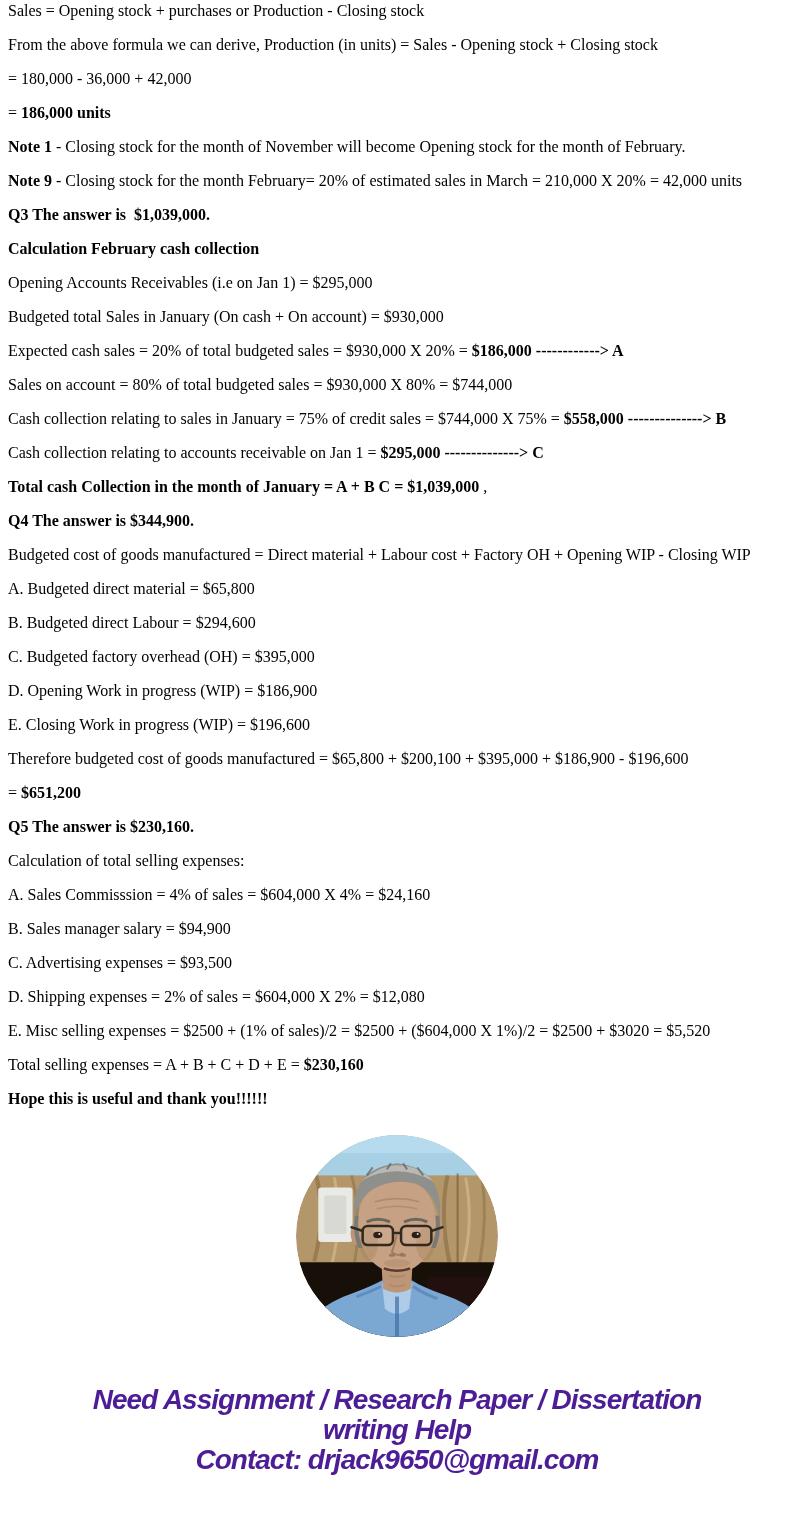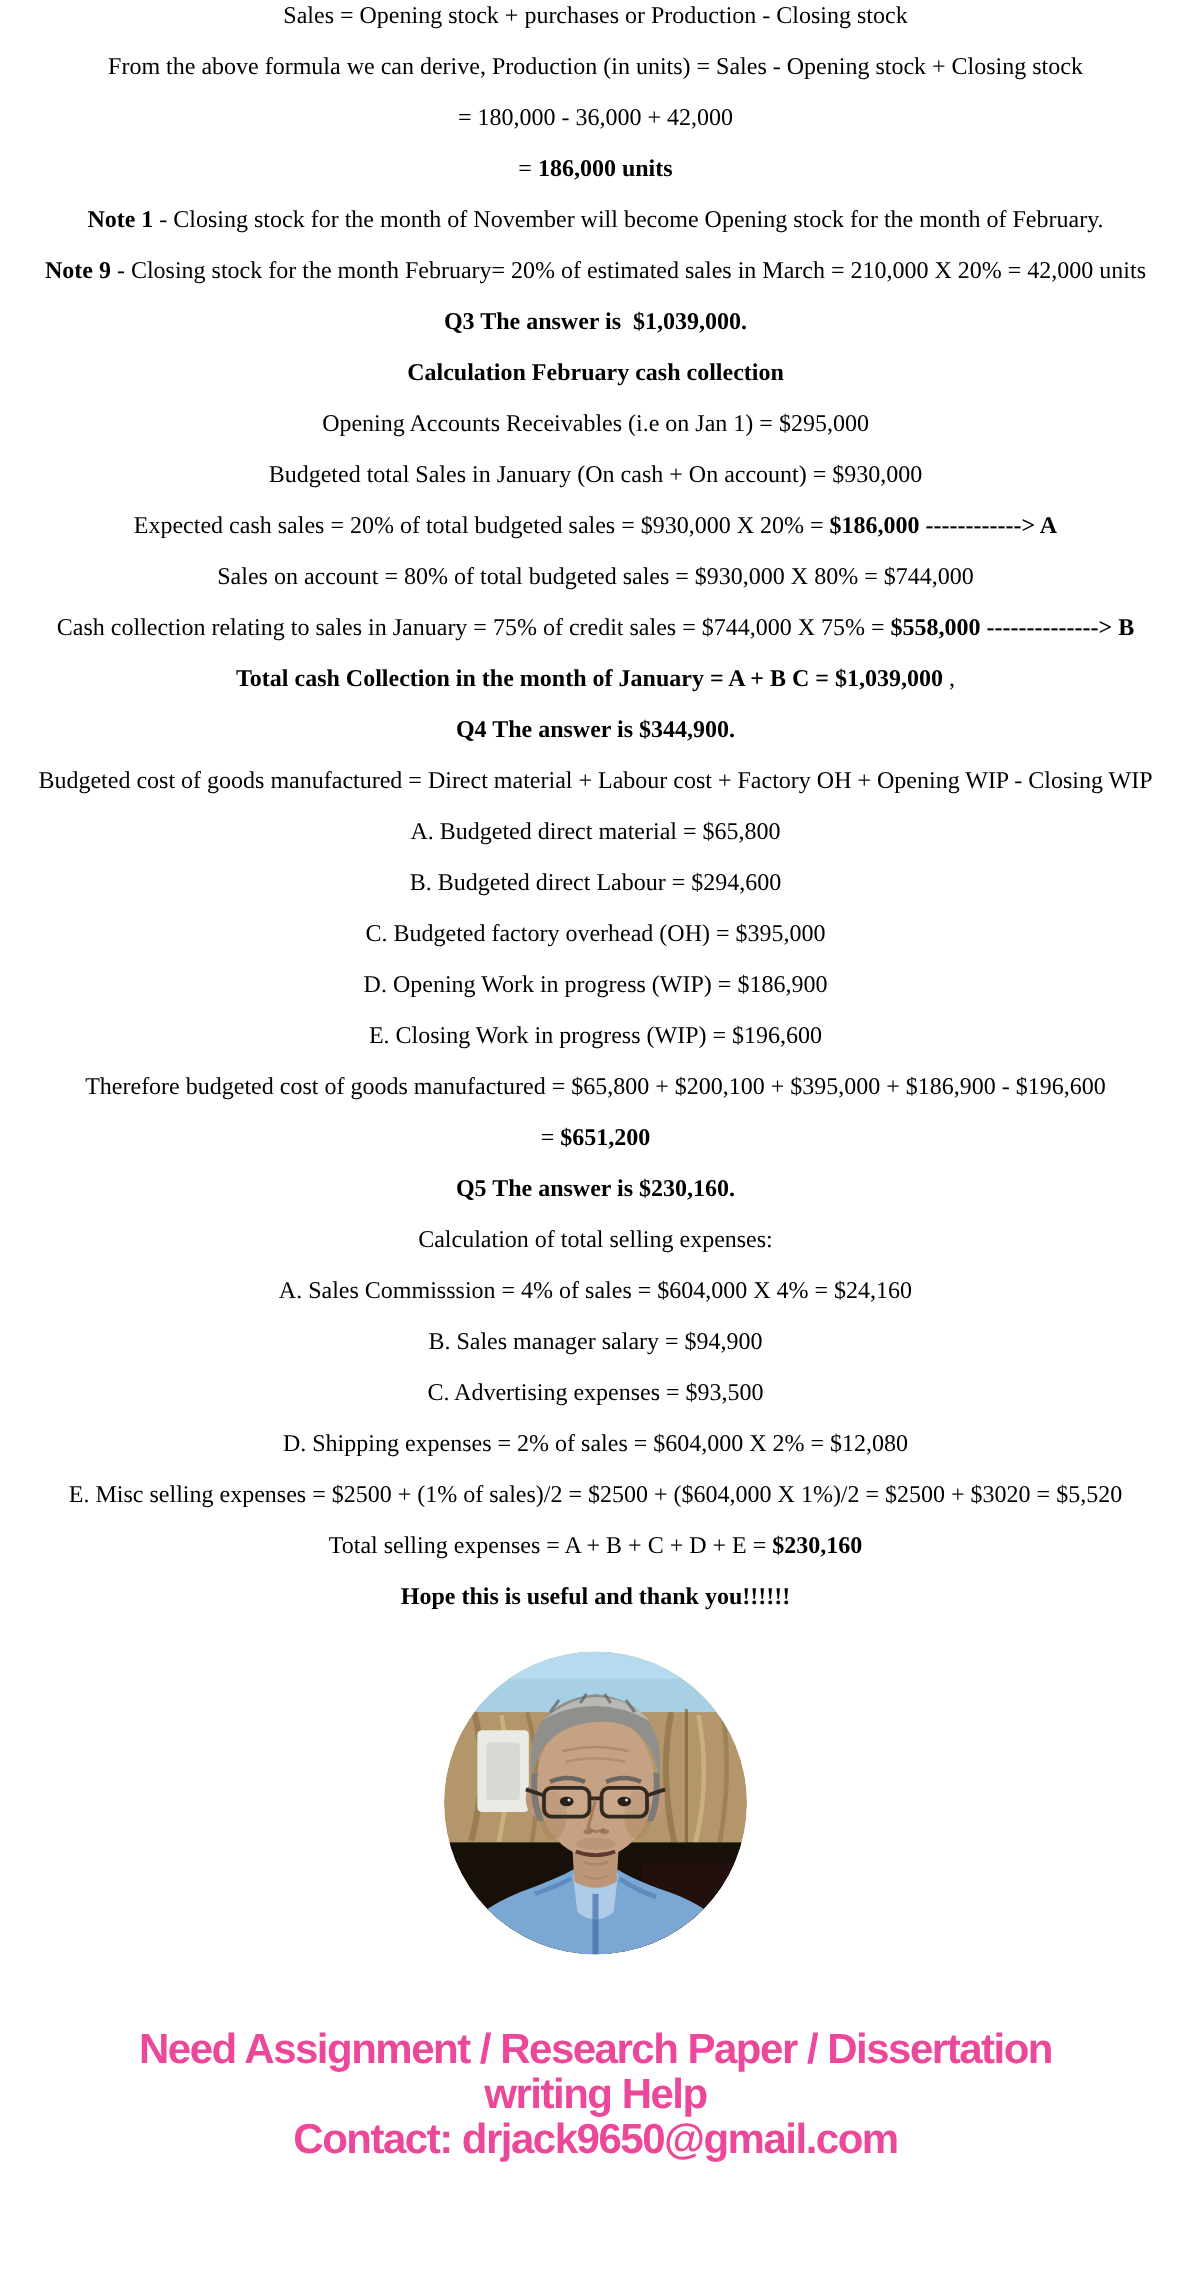--- a/index.html
+++ b/index.html
@@ -3,21 +3,21 @@
 <meta charset="utf-8">
 <style>
   html, body { margin: 0; padding: 0; background: #ffffff; }
   body {
     width: 794px;
     min-height: 1523px;
     font-family: "Liberation Serif", serif;
     color: #000000;
     position: relative;
   }
-  .answer-text { padding: 2px 8px 0 8px; text-align: center; }
+  .answer-text { padding: 2px 8px 0 8px; }
   .answer-text p {
     margin: 0 0 17px 0;
     font-size: 16px;
     line-height: 17px;
     white-space: pre-wrap;
   }
   .answer-text b { font-weight: bold; }
 
   .photo-wrap {
     margin: 28px auto 0 auto;
@@ -33,40 +33,42 @@
   }
 
   .footer-banner {
     margin-top: 48px;
     text-align: center;
     font-family: "Liberation Sans", sans-serif;
     font-weight: 700;
     font-size: 28px;
     line-height: 30px;
     letter-spacing: -1px;
-    color: #ec4899;
+    color: #4c1d95;
+    font-style: italic;
   }
 </style>
 </head>
 <body>
 
 <div class="answer-text">
     <p><span>Sales = Opening stock + purchases or Production - Closing stock</span></p>
     <p><span>From the above formula we can derive, Production (in units) = Sales - Opening stock + Closing stock</span></p>
     <p><span>= 180,000 - 36,000 + 42,000</span></p>
     <p><span>= </span><b>186,000 units</b></p>
     <p><b>Note 1</b><span> - Closing stock for the month of November will become Opening stock for the month of February.</span></p>
     <p><b>Note 9</b><span> - Closing stock for the month February= 20% of estimated sales in March = 210,000 X 20% = 42,000 units</span></p>
     <p><b>Q3 The answer is &nbsp;$1,039,000.</b></p>
     <p><b>Calculation February cash collection</b></p>
     <p><span>Opening Accounts Receivables (i.e on Jan 1) = $295,000</span></p>
     <p><span>Budgeted total Sales in January (On cash + On account) = $930,000</span></p>
     <p><span>Expected cash sales = 20% of total budgeted sales = $930,000 X 20% = </span><b>$186,000 ------------&gt; A</b></p>
     <p><span>Sales on account = 80% of total budgeted sales = $930,000 X 80% = $744,000</span></p>
     <p><span>Cash collection relating to sales in January = 75% of credit sales = $744,000 X 75% = </span><b>$558,000 --------------&gt; B</b></p>
+    <p><span>Cash collection relating to accounts receivable on Jan 1 = </span><b>$295,000 --------------&gt; C</b></p>
     <p><b>Total cash Collection in the month of January = A + B C = $1,039,000</b><span> ,</span></p>
     <p><b>Q4 The answer is $344,900.</b></p>
     <p><span>Budgeted cost of goods manufactured = Direct material + Labour cost + Factory OH + Opening WIP - Closing WIP</span></p>
     <p><span>A. Budgeted direct material = $65,800</span></p>
     <p><span>B. Budgeted direct Labour = $294,600</span></p>
     <p><span>C. Budgeted factory overhead (OH) = $395,000</span></p>
     <p><span>D. Opening Work in progress (WIP) = $186,900</span></p>
     <p><span>E. Closing Work in progress (WIP) = $196,600</span></p>
     <p><span>Therefore budgeted cost of goods manufactured = $65,800 + $200,100 + $395,000 + $186,900 - $196,600</span></p>
     <p><span>= </span><b>$651,200</b></p>

